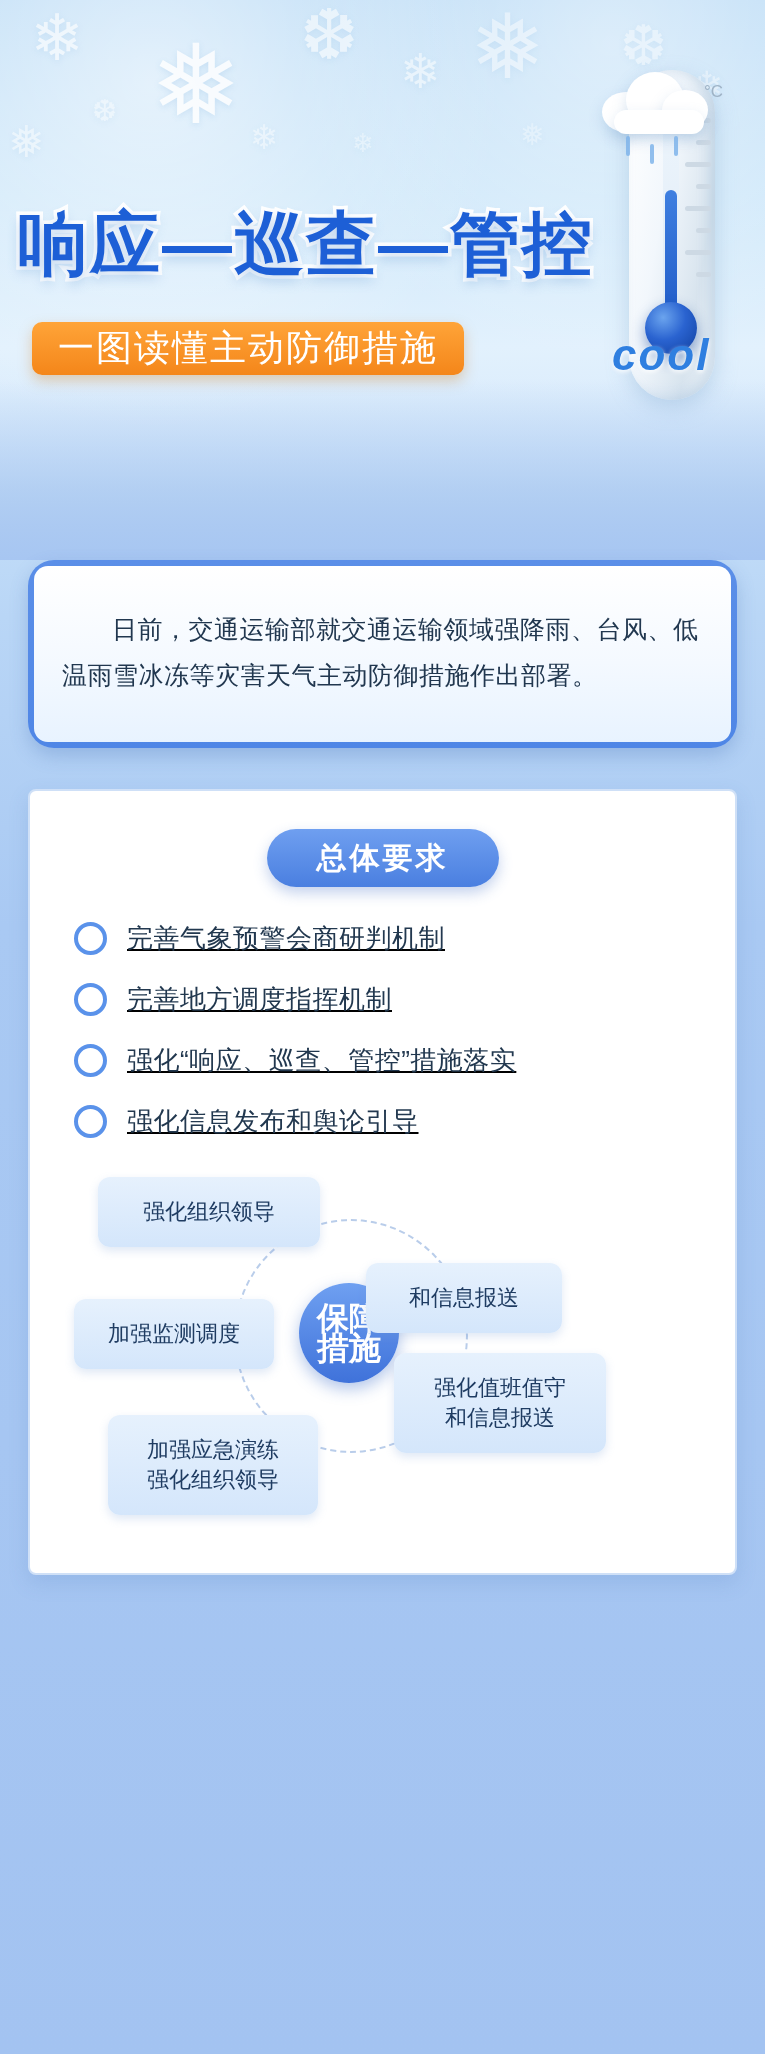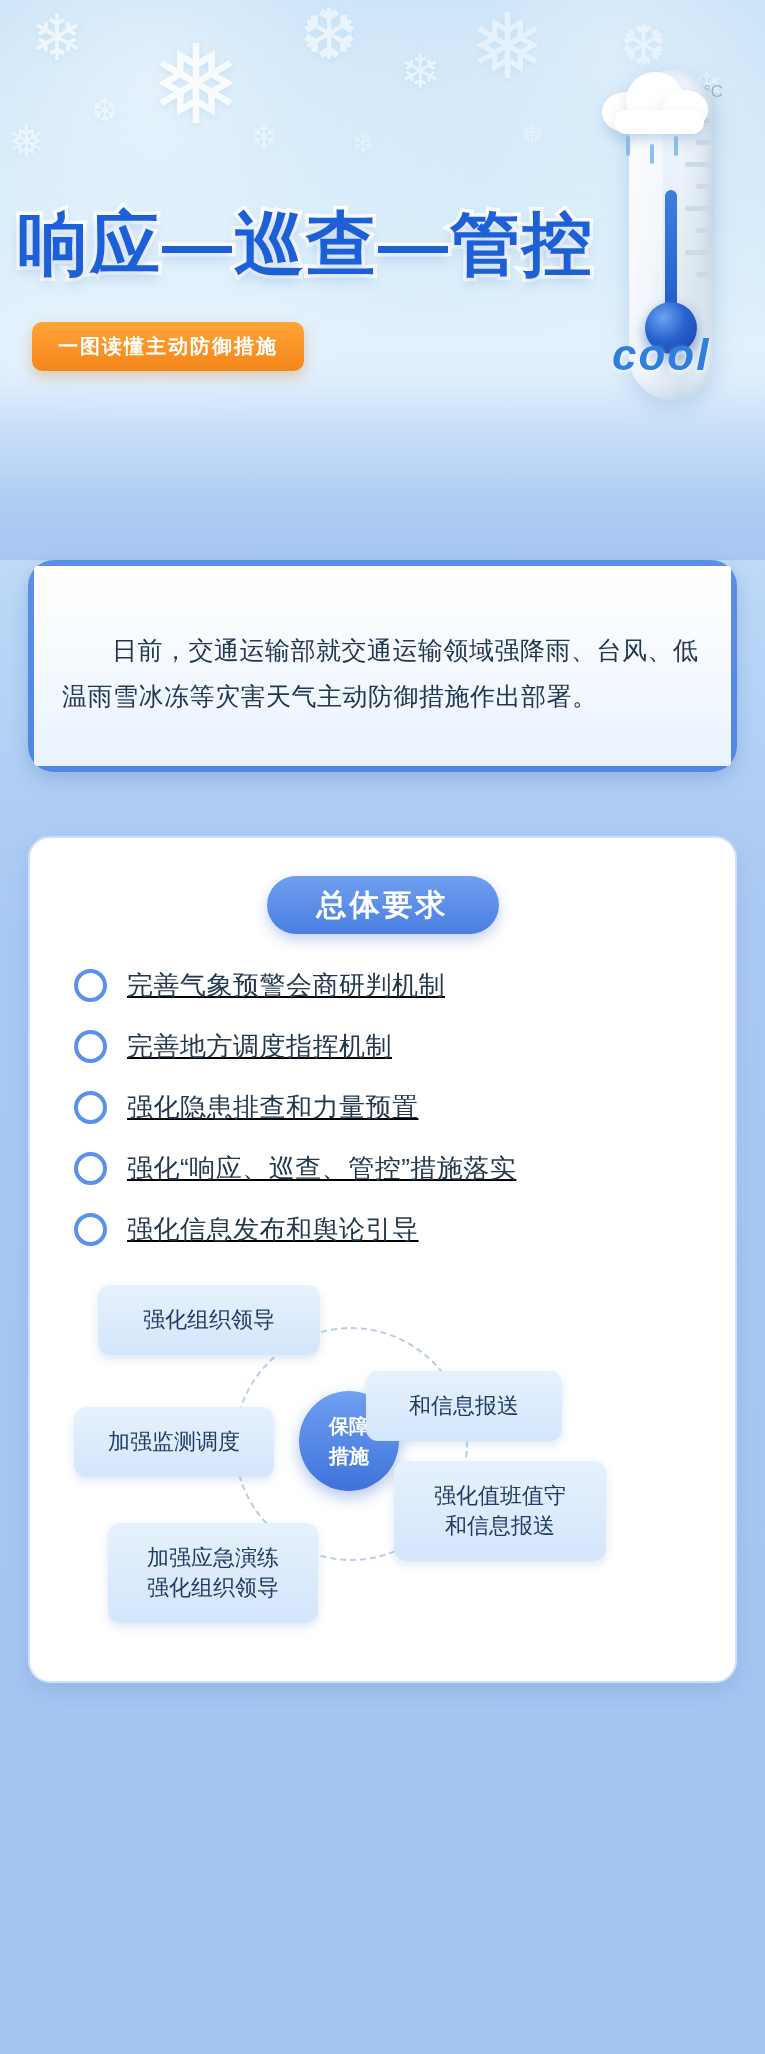--- a/index.html
+++ b/index.html
@@ -153,58 +153,57 @@
     color: #1d5fd6;
     -webkit-text-stroke: 7px #ffffff;
     paint-order: stroke fill;
     text-shadow: 0 6px 12px rgba(110,160,215,0.45);
     white-space: nowrap;
   }
   .hero-sub {
     position: absolute;
     left: 32px;
     top: 322px;
-    padding: 11px 26px;
+    padding: 2px 26px;
     border-radius: 10px;
     background: linear-gradient(180deg, #ffa438 0%, #f4861a 100%);
     color: #ffffff;
-    font-size: 20px;
-    font-weight: bold;
+    font-size: 36px;
+    font-weight: normal;
     letter-spacing: 2px;
     box-shadow: 0 6px 14px rgba(205,130,40,0.35);
   }
 
   
   .intro-wrap {
     position: relative;
     margin: 0 28px;
     padding: 6px;
     border-radius: 26px;
     background: linear-gradient(180deg, #5b8fe8 0%, #4f86e6 100%);
     box-shadow: 0 8px 18px rgba(70,110,180,0.28);
   }
   .intro-card {
-    border-radius: 4px;
+    border-radius: 14px;
     background: linear-gradient(180deg, #ffffff 0%, #f4f9ff 55%, #e8f3ff 100%);
-    padding: 64px 28px 44px 28px;
-    font-family: Liberation Mono, monospace;
+    padding: 40px 28px 44px 28px;
   }
   .intro-text {
     font-size: 25px;
     line-height: 46px;
     color: #21374f;
     text-indent: 2em;
     letter-spacing: 0.5px;
   }
 
   
   .main-wrap {
     position: relative;
-    margin: 64px 28px 0 28px;
-    border-radius: 22px;
+    margin: 41px 28px 0 28px;
+    border-radius: 8px;
     background: #ffffff;
     border: 2px solid #cfe0f7;
     box-shadow: 0 8px 20px rgba(80,120,190,0.18);
     padding: 34px 26px 46px 26px;
   }
   .section-badge {
     margin: 4px auto 34px auto;
     width: 232px;
     height: 58px;
     border-radius: 29px;
@@ -261,21 +260,21 @@
   }
   .dia-center {
     position: absolute;
     left: 243px;
     top: 116px;
     width: 100px;
     height: 100px;
     border-radius: 50%;
     background: linear-gradient(180deg, #6fa0f1 0%, #3f72da 100%);
     color: #ffffff;
-    font-size: 20px;
+    font-size: 32px;
     font-weight: bold;
     line-height: 30px;
     text-align: center;
     display: flex;
     align-items: center;
     justify-content: center;
     box-shadow: 0 6px 16px rgba(60,110,200,0.40);
   }
   .dia-box {
     position: absolute;
@@ -365,24 +364,20 @@
       <li class="req-item">
         <span class="req-dot"></span>
         <span class="req-text">完善气象预警会商研判机制</span>
       </li>
       <li class="req-item">
         <span class="req-dot"></span>
         <span class="req-text">完善地方调度指挥机制</span>
       </li>
       <li class="req-item">
         <span class="req-dot"></span>
-        <span class="req-text">强化隐患排查和力量预置</span>
-      </li>
-      <li class="req-item">
-        <span class="req-dot"></span>
         <span class="req-text">强化“响应、巡查、管控”措施落实</span>
       </li>
       <li class="req-item">
         <span class="req-dot"></span>
         <span class="req-text">强化信息发布和舆论引导</span>
       </li>
     </ul>
 
     <div class="diagram">
       <div class="dia-ring"></div>

